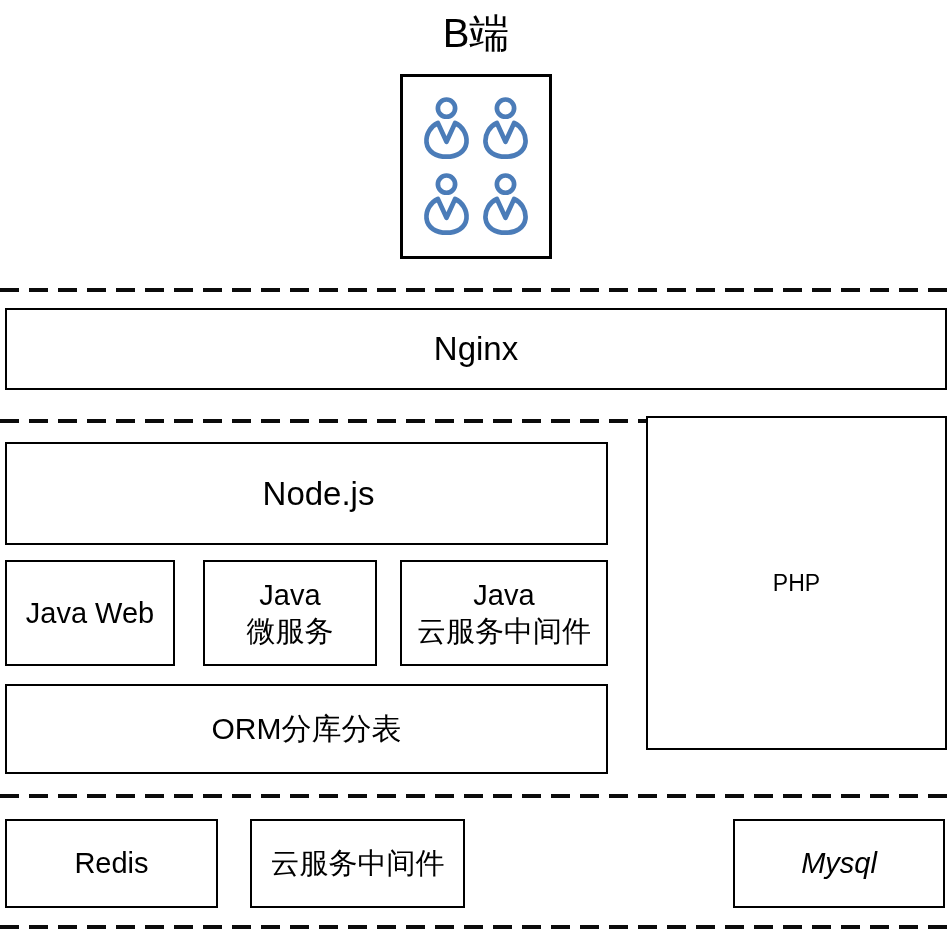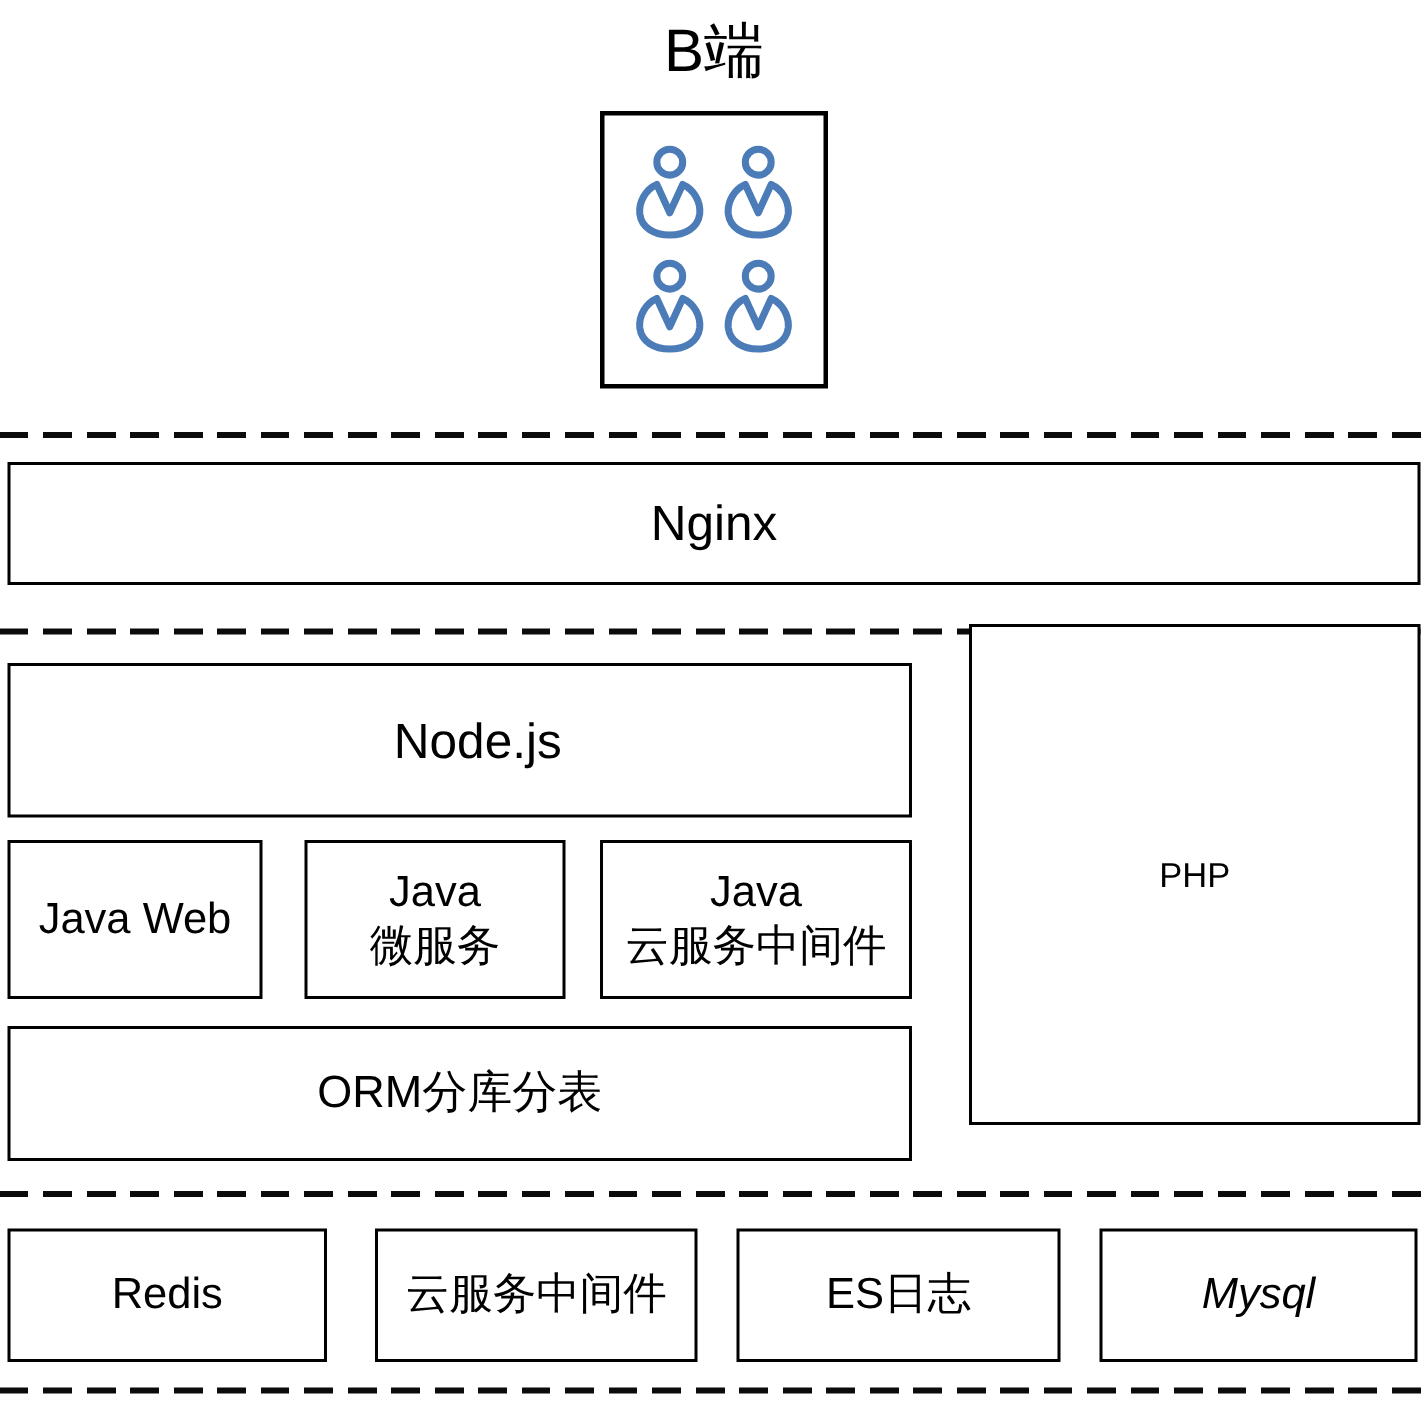--- a/index.html
+++ b/index.html
@@ -146,23 +146,20 @@
   <div class="dash dash-3"></div>
 
   <div class="box redis-box">
     <span>Redis</span>
   </div>
 
   <div class="box cloud-box">
     <span>云服务中间件</span>
   </div>
 
-  <div class="box es-box">
-    <span>ES日志</span>
-  </div>
 
   <div class="box mysql-box">
     <span>Mysql</span>
   </div>
 
   <div class="dash dash-4"></div>
 
 </div>
 
 </body></html>

